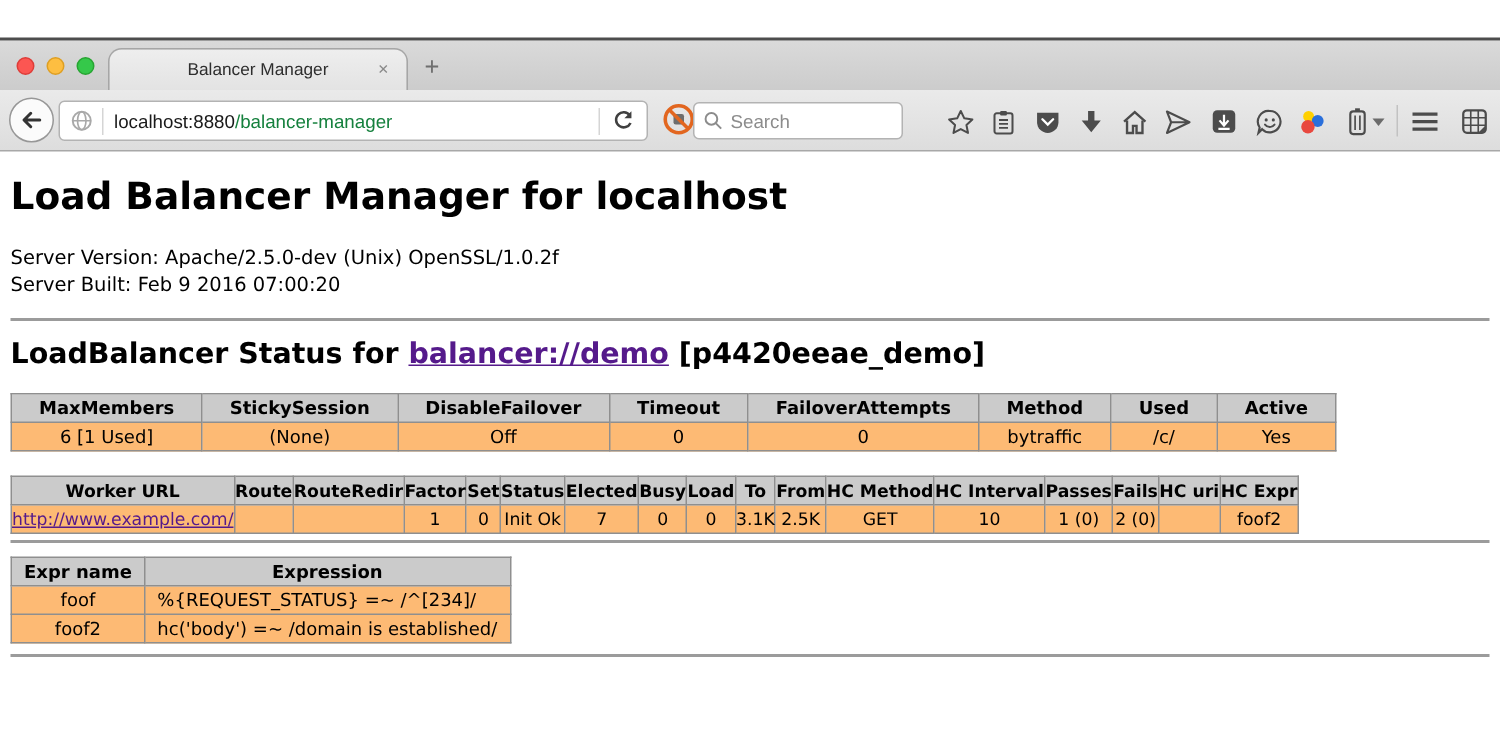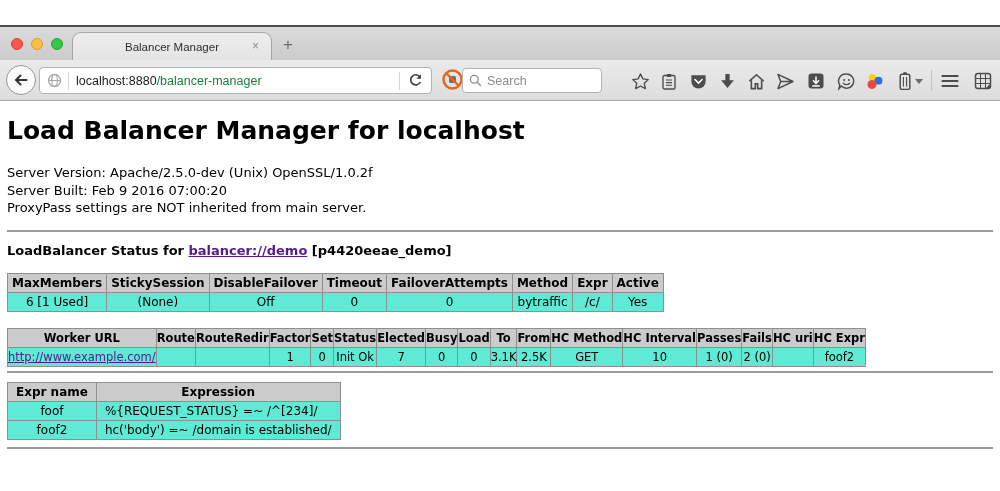--- a/index.html
+++ b/index.html
@@ -71,27 +71,27 @@
              display: flex; align-items: center; justify-content: center; color: #4c4c4c; }
   .tb-sep { position: absolute; top: 10px; width: 1px; height: 21px; background: #c2c2c2; }
   .caret-down { width: 0; height: 0; border-left: 4px solid transparent;
                 border-right: 4px solid transparent; border-top: 5px solid #6b6b6b; }
 
   
   .page { padding: 0 7px; color: #000; font-family: "DejaVu Sans", sans-serif; }
   .page h1 { font-size: 25px; font-weight: bold; margin: 15px 0 19px 0; }
   .info-line { font-size: 13px; line-height: 17.5px; }
   hr.rule { border: none; height: 2px; background: #9b9b9b; margin: 13px 0 11px 0; }
-  .status-h { font-size: 13px; font-weight: bold; margin: 0 0 15px 0; }
+  .status-h { font-size: 19px; font-weight: bold; margin: 0 0 15px 0; }
   .status-h a { color: #551a8b; }
 
   table.apache { border-collapse: collapse; font-size: 12px; border: 1px solid #4a4a4a; }
-  table.apache th, table.apache td { border: 1px solid #8f8f8f; padding: 2px 4px; text-align: center; white-space: nowrap; }
+  table.apache th, table.apache td { border: 1px solid #8f8f8f; padding: 2px 18px; text-align: center; white-space: nowrap; }
   table.apache th { background: #cbcbcb; font-weight: bold; }
-  table.apache td { background: #5eead4; }
+  table.apache td { background: #fdba74; }
   td.left, th.left { text-align: left; }
   a.visited { color: #551a8b; text-decoration: underline; }
 
   #balancer-table { margin-bottom: 16px; }
   #worker-table { font-size: 11.5px; }
   #worker-table th, #worker-table td { padding: 2px 0; }
   hr.rule2 { border: none; height: 2px; background: #9b9b9b; margin: 4px 0 9px 0; }
   #health-table td.expr { text-align: left; font-size: 12px; }
   #health-table th, #health-table td { padding: 2px 8px; }
   hr.rule3 { border: none; height: 2px; background: #9b9b9b; margin: 7px 0 0 0; }
@@ -243,37 +243,36 @@
         </svg>
     </div>
   </div>
 
   <div class="page">
     <h1>Load Balancer Manager for localhost</h1>
 
     <div>
       <div class="info-line">Server Version: Apache/2.5.0-dev (Unix) OpenSSL/1.0.2f</div>
       <div class="info-line">Server Built: Feb 9 2016 07:00:20</div>
-      <div class="info-line">ProxyPass settings are NOT inherited from main server.</div>
     </div>
 
     <hr class="rule">
 
     <div class="status-h"><span>LoadBalancer Status for </span><a href="#" class="visited">balancer://demo</a><span> [p4420eeae_demo]</span></div>
 
     <table class="apache" id="balancer-table">
       <tbody>
           <tr>
         <th>MaxMembers</th>
         <th>StickySession</th>
         <th>DisableFailover</th>
         <th>Timeout</th>
         <th>FailoverAttempts</th>
         <th>Method</th>
-        <th>Expr</th>
+        <th>Used</th>
         <th>Active</th>
       </tr>
       <tr>
         <td>6 [1 Used]</td>
         <td>(None)</td>
         <td>Off</td>
         <td>0</td>
         <td>0</td>
         <td>bytraffic</td>
         <td>/c/</td>

